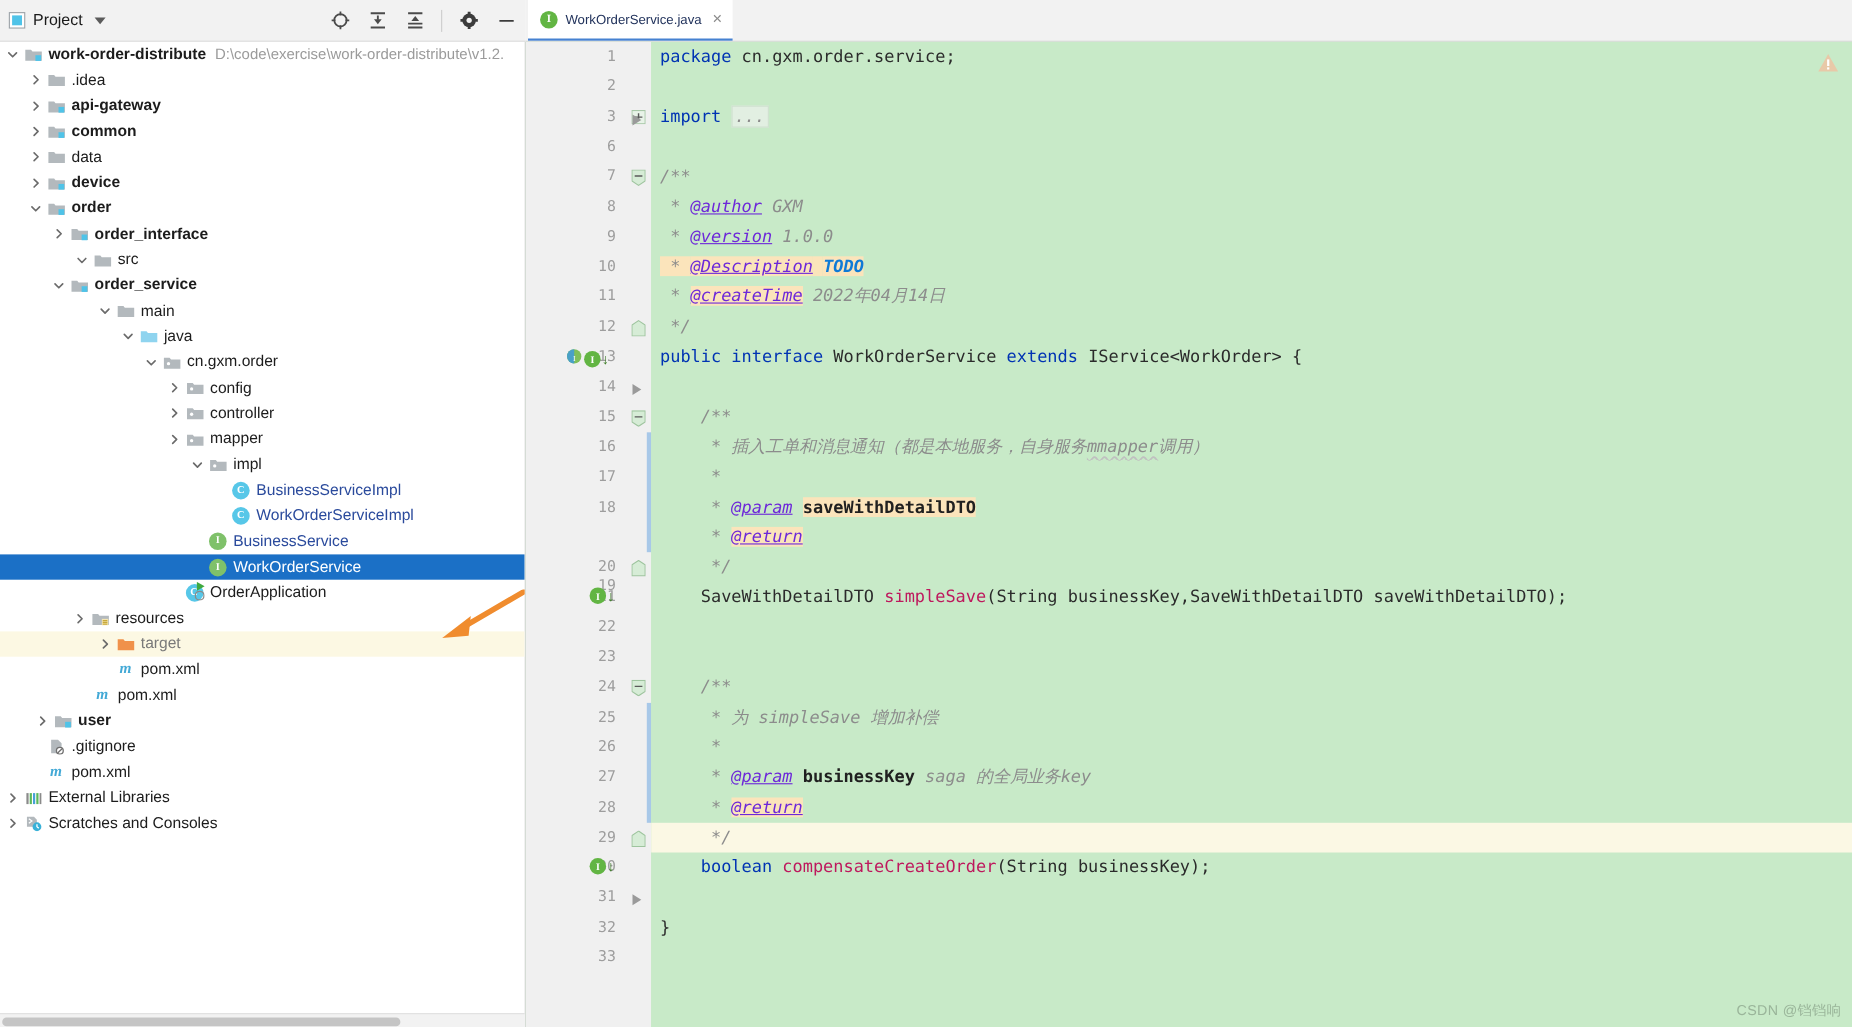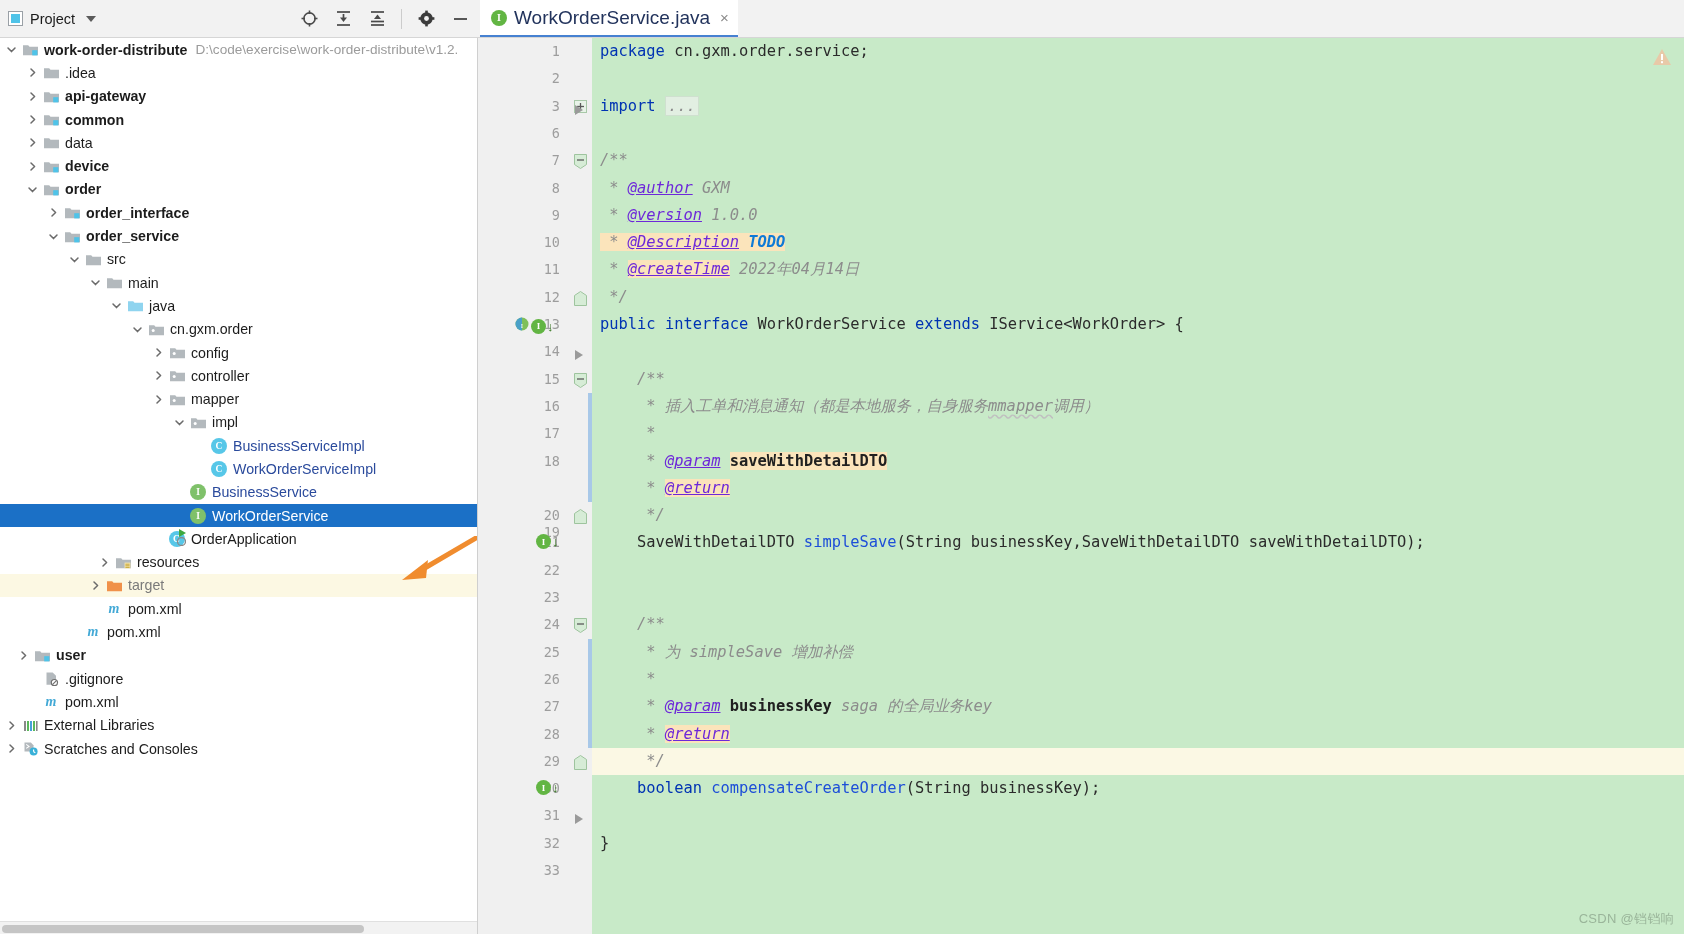--- a/index.html
+++ b/index.html
@@ -75,21 +75,21 @@
   .iface-badge {
     width: 16px; height: 16px; border-radius: 50%;
     background: #62b543;
     color: #fff;
     font-size: 10px;
     font-weight: bold;
     font-family: "Liberation Serif", serif;
     display: flex; align-items: center; justify-content: center;
     flex: 0 0 16px;
   }
-  .etab-label { font-size: 19px; color: #22335c; white-space: nowrap; }
+  .etab-label { font-size: 12px; color: #22335c; white-space: nowrap; }
   .etab-close { font-size: 15px; color: #8a8a8a; margin-left: 3px; line-height: 1; }
 
   
   .body-row { display: flex; flex: 1; min-height: 0; }
 
   
   .tree-pane {
     width: 478px;
     flex: 0 0 478px;
     background: #ffffff;
@@ -192,21 +192,21 @@
     color: #202020;
   }
   .caret-line { background: #fbf8e4; }
   .gut-caret { background: #fbf8e4; }
 
   .kw   { color: #0033b3; font-weight: normal; }
   .cmt  { color: #8c8c8c; font-style: italic; }
   .tag  { color: #6d28d9; font-style: italic; text-decoration: underline; }
   .hlt  { background: #fbe4bb; }
   .todo { color: #0f7ad6; font-style: italic; font-weight: bold; }
-  .mname{ color: #1d4ed8; }
+  .mname{ color: #be185d; }
   .fade { color: #2b2b2b; }
   .sqg  { text-decoration: underline wavy #c0c0c0; text-underline-offset: 3px; }
   .bold { font-weight: bold; }
 
   .foldmark { position: absolute; left: 4px; width: 13px; height: 13px; }
   .foldmark svg { display: block; }
   .runtri { position: absolute; left: 3px; width: 12px; height: 12px; }
   .chline { position: absolute; left: 18px; width: 4px; background: #a8c8e8; }
 
   .gmark { position: absolute; display: flex; align-items: center; gap: 1px; }
@@ -414,46 +414,46 @@
               </svg>
             </span>
             <span class="ticon">
               <svg width="17" height="15" viewBox="0 0 17 15">
                 <path d="M1 3.2h5.2l1.3 1.6H16v8.4H1z" fill="#b3b9bd"></path>
                 <rect x="10.2" y="8.2" width="5.2" height="5.2" fill="#4fc3e8"></rect>
               </svg>
             </span>
             <span class="tlabel b">order_interface</span>
           </div>
+          <div class="trow" style="padding-left: 67px;">
+            <span class="arrow">
+              <svg width="11" height="11" viewBox="0 0 11 11">
+                <polyline points="2,4 5.5,7.6 9,4" fill="none" stroke="#6b6b6b" stroke-width="1.5" stroke-linecap="round" stroke-linejoin="round"></polyline>
+              </svg>
+            </span>
+            <span class="ticon">
+              <svg width="17" height="15" viewBox="0 0 17 15">
+                <path d="M1 3.2h5.2l1.3 1.6H16v8.4H1z" fill="#b3b9bd"></path>
+              </svg>
+            </span>
+            <span class="tlabel">src</span>
+          </div>
           <div class="trow" style="padding-left: 46px;">
             <span class="arrow">
               <svg width="11" height="11" viewBox="0 0 11 11">
                 <polyline points="2,4 5.5,7.6 9,4" fill="none" stroke="#6b6b6b" stroke-width="1.5" stroke-linecap="round" stroke-linejoin="round"></polyline>
               </svg>
             </span>
             <span class="ticon">
               <svg width="17" height="15" viewBox="0 0 17 15">
                 <path d="M1 3.2h5.2l1.3 1.6H16v8.4H1z" fill="#b3b9bd"></path>
                 <rect x="10.2" y="8.2" width="5.2" height="5.2" fill="#4fc3e8"></rect>
               </svg>
             </span>
             <span class="tlabel b">order_service</span>
-          </div>
-          <div class="trow" style="padding-left: 67px;">
-            <span class="arrow">
-              <svg width="11" height="11" viewBox="0 0 11 11">
-                <polyline points="2,4 5.5,7.6 9,4" fill="none" stroke="#6b6b6b" stroke-width="1.5" stroke-linecap="round" stroke-linejoin="round"></polyline>
-              </svg>
-            </span>
-            <span class="ticon">
-              <svg width="17" height="15" viewBox="0 0 17 15">
-                <path d="M1 3.2h5.2l1.3 1.6H16v8.4H1z" fill="#b3b9bd"></path>
-              </svg>
-            </span>
-            <span class="tlabel">src</span>
           </div>
           <div class="trow" style="padding-left: 88px;">
             <span class="arrow">
               <svg width="11" height="11" viewBox="0 0 11 11">
                 <polyline points="2,4 5.5,7.6 9,4" fill="none" stroke="#6b6b6b" stroke-width="1.5" stroke-linecap="round" stroke-linejoin="round"></polyline>
               </svg>
             </span>
             <span class="ticon">
               <svg width="17" height="15" viewBox="0 0 17 15">
                 <path d="M1 3.2h5.2l1.3 1.6H16v8.4H1z" fill="#b3b9bd"></path>
@@ -580,21 +580,21 @@
                 <svg width="9" height="9" viewBox="0 0 9 9" style="position:absolute;left:9px;top:-2px">
                   <polygon points="1,0 8,4 1,8" fill="#3fa93f"></polygon>
                 </svg>
                 <svg width="9" height="9" viewBox="0 0 9 9" style="position:absolute;left:8px;top:6px">
                   <circle cx="4.5" cy="4.5" r="4" fill="none" stroke="#8a8a8a" stroke-width="1.3"></circle>
                 </svg>
               </span>
             </span>
             <span class="tlabel">OrderApplication</span>
           </div>
-          <div class="trow" style="padding-left: 97px;">
+          <div class="trow" style="padding-left: 65px;">
             <span class="arrow">
               <svg width="11" height="11" viewBox="0 0 11 11">
                 <polyline points="4,2 7.6,5.5 4,9" fill="none" stroke="#6b6b6b" stroke-width="1.5" stroke-linecap="round" stroke-linejoin="round"></polyline>
               </svg>
             </span>
             <span class="ticon">
               <svg width="17" height="15" viewBox="0 0 17 15">
                 <path d="M1 3.2h5.2l1.3 1.6H16v8.4H1z" fill="#b3b9bd"></path>
                 <rect x="9.6" y="7.6" width="5.8" height="5.8" fill="#f6e6b0"></rect>
                 <g stroke="#c8a93a" stroke-width="1">
@@ -626,21 +626,21 @@
             </span>
             <span class="tlabel">pom.xml</span>
           </div>
           <div class="trow" style="padding-left: 67px;">
             <span class="arrow"></span>
             <span class="ticon">
               <span class="mico">m</span>
             </span>
             <span class="tlabel">pom.xml</span>
           </div>
-          <div class="trow" style="padding-left: 16px;">
+          <div class="trow" style="padding-left: 31px;">
             <span class="arrow">
               <svg width="11" height="11" viewBox="0 0 11 11">
                 <polyline points="4,2 7.6,5.5 4,9" fill="none" stroke="#6b6b6b" stroke-width="1.5" stroke-linecap="round" stroke-linejoin="round"></polyline>
               </svg>
             </span>
             <span class="ticon">
               <svg width="17" height="15" viewBox="0 0 17 15">
                 <path d="M1 3.2h5.2l1.3 1.6H16v8.4H1z" fill="#b3b9bd"></path>
                 <rect x="10.2" y="8.2" width="5.2" height="5.2" fill="#4fc3e8"></rect>
               </svg>

